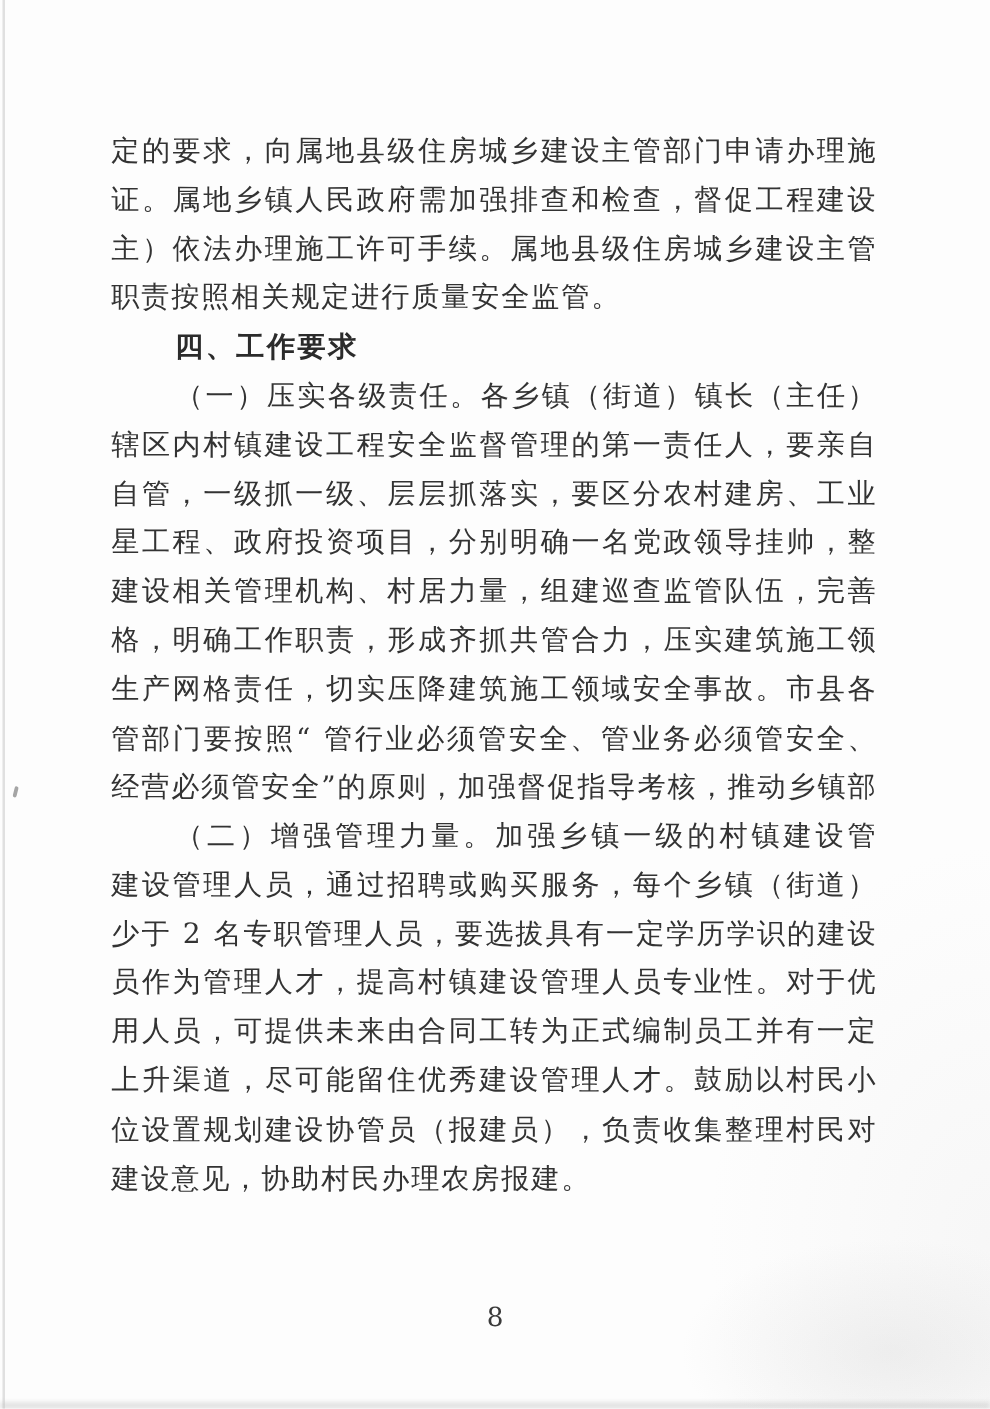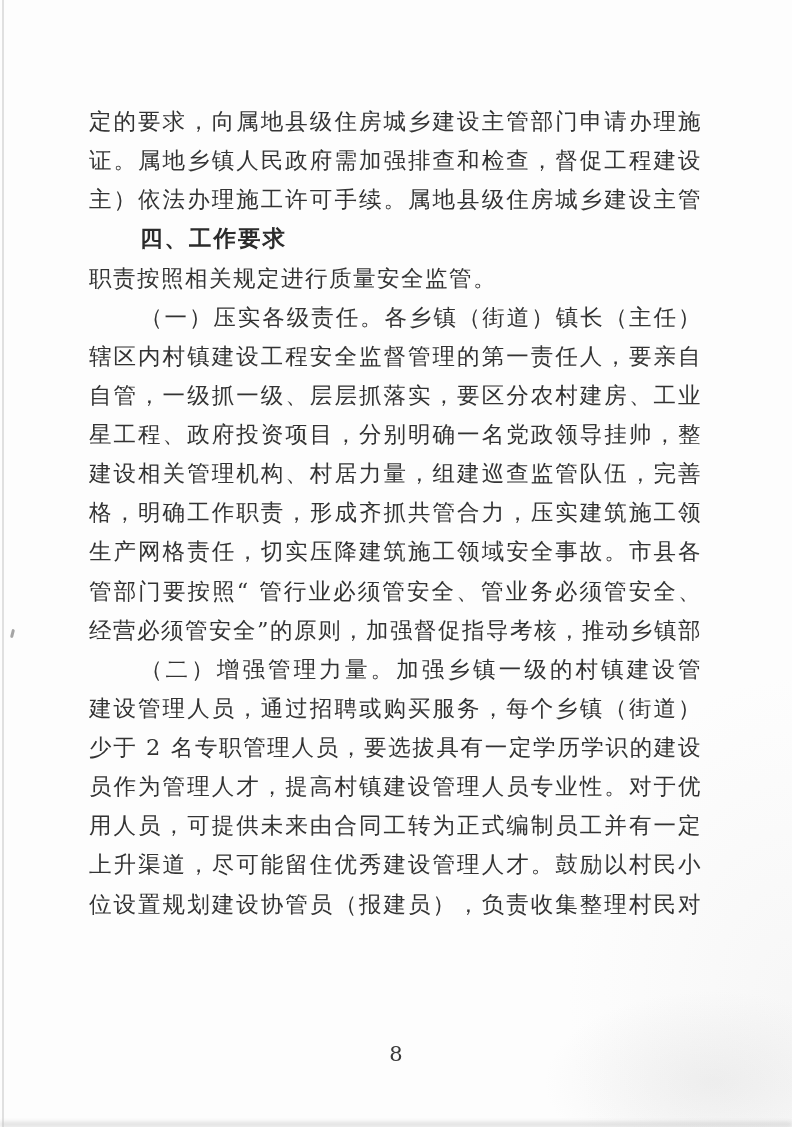--- a/index.html
+++ b/index.html
@@ -72,35 +72,36 @@
 <div class="page">
 
   <div class="edge-left"></div>
   <div class="speck"></div>
   <div class="edge-bottom"></div>
 
   <div class="text-block">
     <div class="line j">定的要求，向属地县级住房城乡建设主管部门申请办理施工许可</div>
     <div class="line j">证。属地乡镇人民政府需加强排查和检查，督促工程建设方（业</div>
     <div class="line j">主）依法办理施工许可手续。属地县级住房城乡建设主管部门依</div>
+    <div class="line end">职责按照相关规定进行质量安全监管。</div>
     <div class="line heading">四、工作要求</div>
-    <div class="line end">职责按照相关规定进行质量安全监管。</div>
     <div class="line j indent">（一）压实各级责任。各乡镇（街道）镇长（主任）作为本</div>
     <div class="line j">辖区内村镇建设工程安全监督管理的第一责任人，要亲自抓、亲</div>
     <div class="line j">自管，一级抓一级、层层抓落实，要区分农村建房、工业企业零</div>
     <div class="line j">星工程、政府投资项目，分别明确一名党政领导挂帅，整合村镇</div>
     <div class="line j">建设相关管理机构、村居力量，组建巡查监管队伍，完善监管网</div>
     <div class="line j">格，明确工作职责，形成齐抓共管合力，压实建筑施工领域安全</div>
     <div class="line j">生产网格责任，切实压降建筑施工领域安全事故。市县各行业主</div>
     <div class="line j">管部门要按照“ 管行业必须管安全、管业务必须管安全、管生产</div>
     <div class="line j">经营必须管安全”的原则，加强督促指导考核，推动乡镇部门认</div>
     <div class="line j indent">（二）增强管理力量。加强乡镇一级的村镇建设管理，充实</div>
     <div class="line j">建设管理人员，通过招聘或购买服务，每个乡镇（街道）配备不</div>
     <div class="line j">少于 2 名专职管理人员，要选拔具有一定学历学识的建设技术人</div>
     <div class="line j">员作为管理人才，提高村镇建设管理人员专业性。对于优秀的聘</div>
     <div class="line j">用人员，可提供未来由合同工转为正式编制员工并有一定的提拔</div>
     <div class="line j">上升渠道，尽可能留住优秀建设管理人才。鼓励以村民小组为单</div>
     <div class="line j">位设置规划建设协管员（报建员），负责收集整理村民对本村规划</div>
+    <div class="line end">建设意见，协助村民办理农房报建。</div>
   </div>
 
   <div class="page-number">8</div>
 
 </div>
 
 </body></html>

